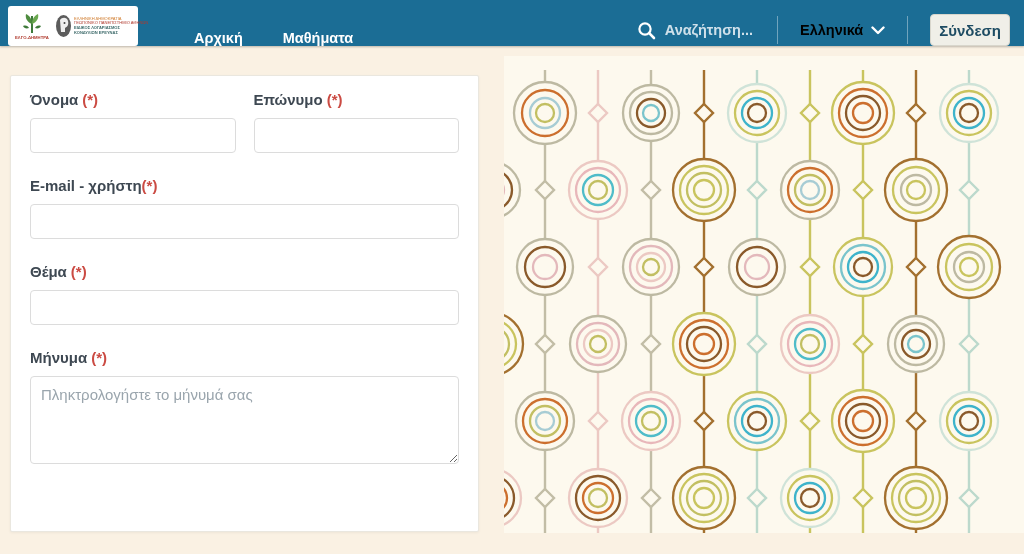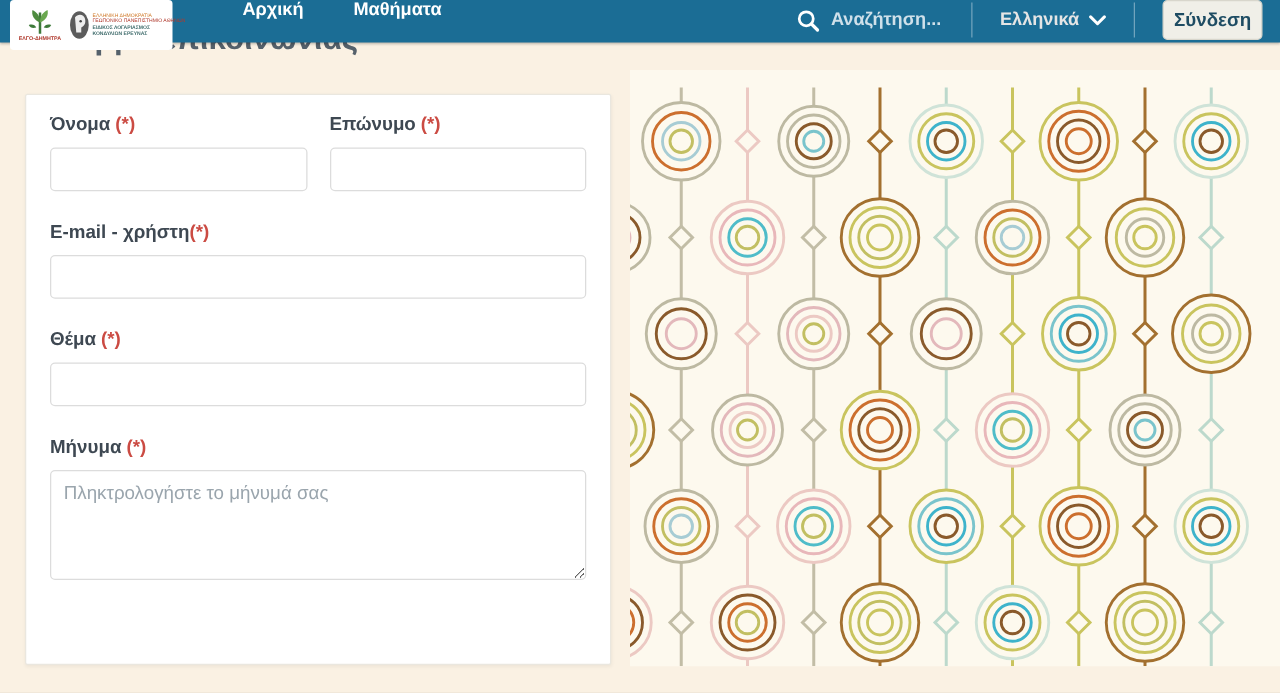--- a/index.html
+++ b/index.html
@@ -3,54 +3,54 @@
 <meta charset="utf-8">
 <style>
   * { margin:0; padding:0; box-sizing:border-box; }
   html,body { background:#e9e2d4; }
   .page {
     position:relative; width:1024px; height:554px; overflow:hidden;
     background:#faf1e3; font-family:"Liberation Sans", sans-serif;
   }
   
   .header {
-    position:absolute; top:0; left:0; width:1024px; height:34px;
-    background:#1b6d95; display:flex; align-items:flex-start; z-index:10;
+    position:absolute; top:0; left:0; width:1024px; height:46px;
+    background:#1b6d95; display:flex; align-items:flex-end; z-index:10;
     box-shadow:0 1px 2px rgba(0,0,0,.25);
   }
   .logo-box {
     margin-left:8px; width:130px; height:40px; background:#fff; border-radius:3px;
     display:flex; align-items:center; padding:2px 4px; gap:3px; cursor:pointer;
   }
   .logo-left { width:44px; display:flex; flex-direction:column; align-items:center; }
   .logo-left .elgo-text { font-size:5px; color:#b03a2e; font-weight:bold; letter-spacing:0; white-space:nowrap; transform:scale(.85); }
   .logo-right { display:flex; align-items:center; gap:2px; }
   .gov-lines { display:flex; flex-direction:column; line-height:4.6px; }
   .gov-lines span { font-size:4.5px; white-space:nowrap; transform-origin:left center; transform:scale(.9); }
   .g1 { color:#d07a2a; } .g2 { color:#b03a2e; } .g3,.g4 { color:#3e6b6b; font-weight:bold; }
   .nav { display:flex; gap:40px; margin-left:56px; }
   .nav a { color:#fff; font-size:14.5px; font-weight:bold; text-decoration:none; cursor:pointer; }
   .header-right { margin-left:auto; display:flex; align-items:center; margin-right:14px; }
   .search-box { display:flex; align-items:center; gap:9px; cursor:pointer; padding:4px 2px; }
   .search-box span { color:#cfe0ea; font-size:14.5px;font-weight:bold; }
   .hdr-divider { width:1px; height:28px; background:rgba(255,255,255,.38); margin:0 22px; }
-  .lang { display:flex; align-items:center; gap:8px; color:#e5e5e5; font-size:14.5px; font-weight:bold; cursor:pointer; }
+  .lang { display:flex; align-items:center; gap:8px; color:#000000; font-size:14.5px; font-weight:bold; cursor:pointer; }
   .login-btn {
     background:#f0efe8; color:#1e4c63; font-family:"Liberation Sans",sans-serif;
     font-size:15px; font-weight:bold; border:1px solid #d8d6cc; border-radius:4px;
     padding:6px 8px; height:32px; cursor:pointer;
   }
   
   .clipped-heading {
     position:absolute; left:40px; top:17px; z-index:1;
     font-size:25px; font-weight:bold; color:#55616b;
   }
   
   .card {
-    position:absolute; left:20px; top:75px; width:469px; height:457px;
+    position:absolute; left:10px; top:75px; width:469px; height:457px;
     background:#fff; border:1px solid #eae7df; border-radius:2px;
     box-shadow:0 1px 3px rgba(0,0,0,.05); padding:15px 19px; z-index:2;
   }
   .field-row { display:flex; gap:18px; }
   .field { flex:1; }
   .flabel { display:block; font-size:15px; font-weight:bold; color:#3e4852; margin-bottom:10px; }
   .req { color:#cb4b43; font-weight:bold; margin-left:4px; }
   .req.tight { margin-left:0; }
   .tinput {
     width:100%; height:35px; border:1px solid #dcdcdc; border-radius:4px;

